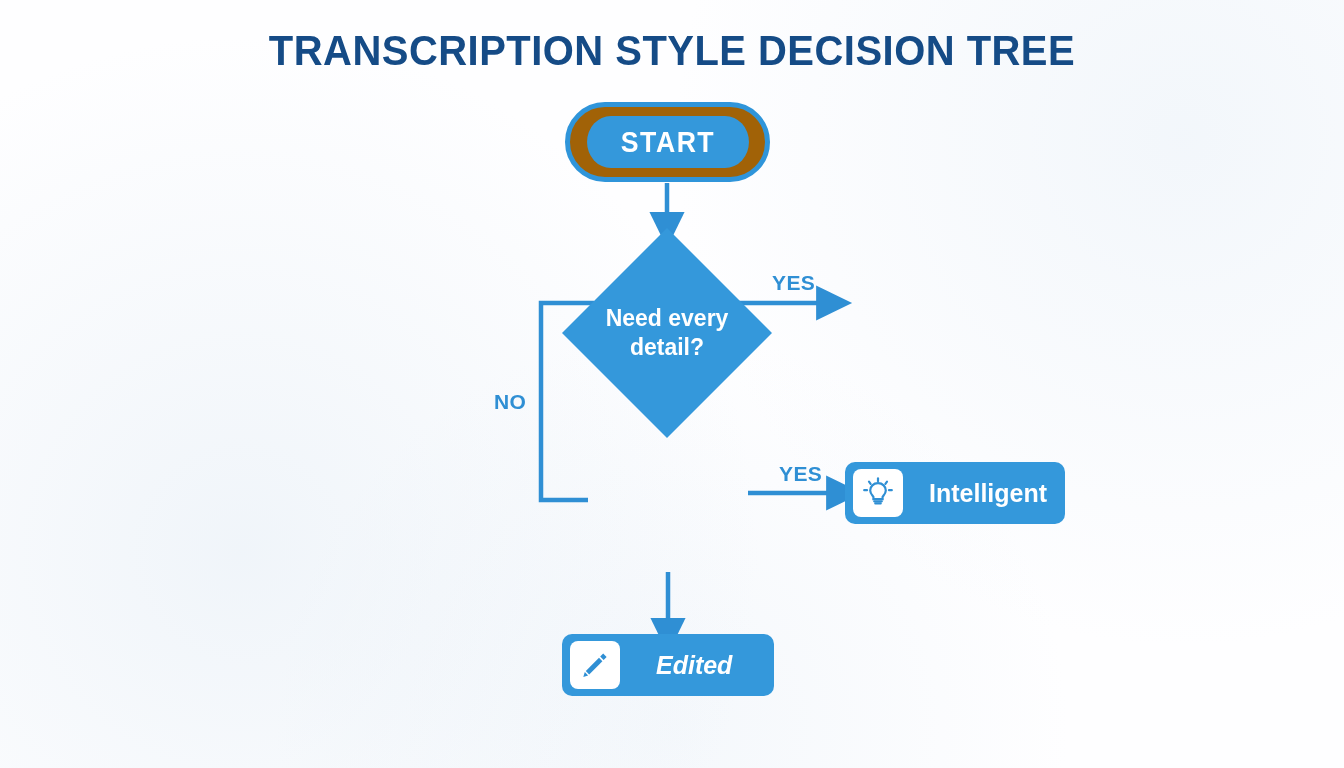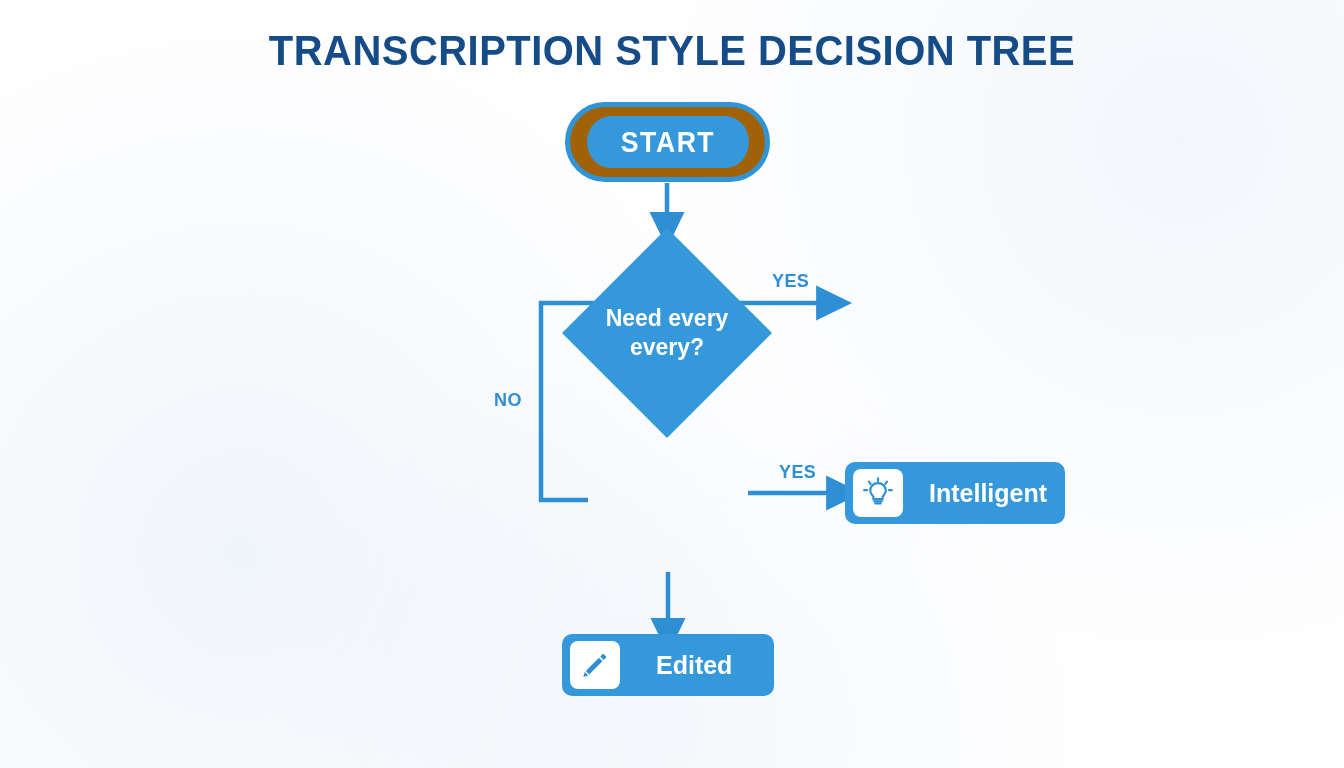--- a/index.html
+++ b/index.html
@@ -141,29 +141,29 @@
   }
   .card-label {
     color: #ffffff;
     font-size: 25px;
     font-weight: bold;
     margin-left: 26px;
     white-space: nowrap;
   }
   #card-verbatim { left: 835px; top: 272px; width: 225px; }
   #card-intelligent { left: 845px; top: 462px; width: 220px; }
-  #card-edited { left: 562px; top: 634px; width: 212px; }
+  #card-edited { left: 562px; top: 634px; width: 212px; font-style: italic; }
   #card-edited .card-label { margin-left: 36px; }
 
   
   .edge-label {
     position: absolute;
     color: #2f8fd4;
     font-weight: bold;
-    font-size: 18px;
+    font-size: 21px;
     letter-spacing: 0.4px;
     font-family: "Liberation Sans Narrow", "Liberation Sans", sans-serif;
   }
   #label-yes-1 { left: 772px; top: 271px; }
   #label-yes-2 { left: 779px; top: 462px; }
   #label-no   { left: 494px; top: 390px; }
 </style>
 </head>
 <body>
 
@@ -190,21 +190,21 @@
   </svg>
 
   <div id="start-node">
     <div id="start-inner">START</div>
   </div>
 
   <div class="diamond" id="diamond-detail">
     <div class="shape"></div>
     <div class="dlabel">
       <span>Need every</span>
-      <span>every?</span>
+      <span>detail?</span>
     </div>
   </div>
 
 
   <div class="edge-label" id="label-yes-1">YES</div>
   <div class="edge-label" id="label-no">NO</div>
   <div class="edge-label" id="label-yes-2">YES</div>
 
 
   <div class="result-card" id="card-intelligent">

